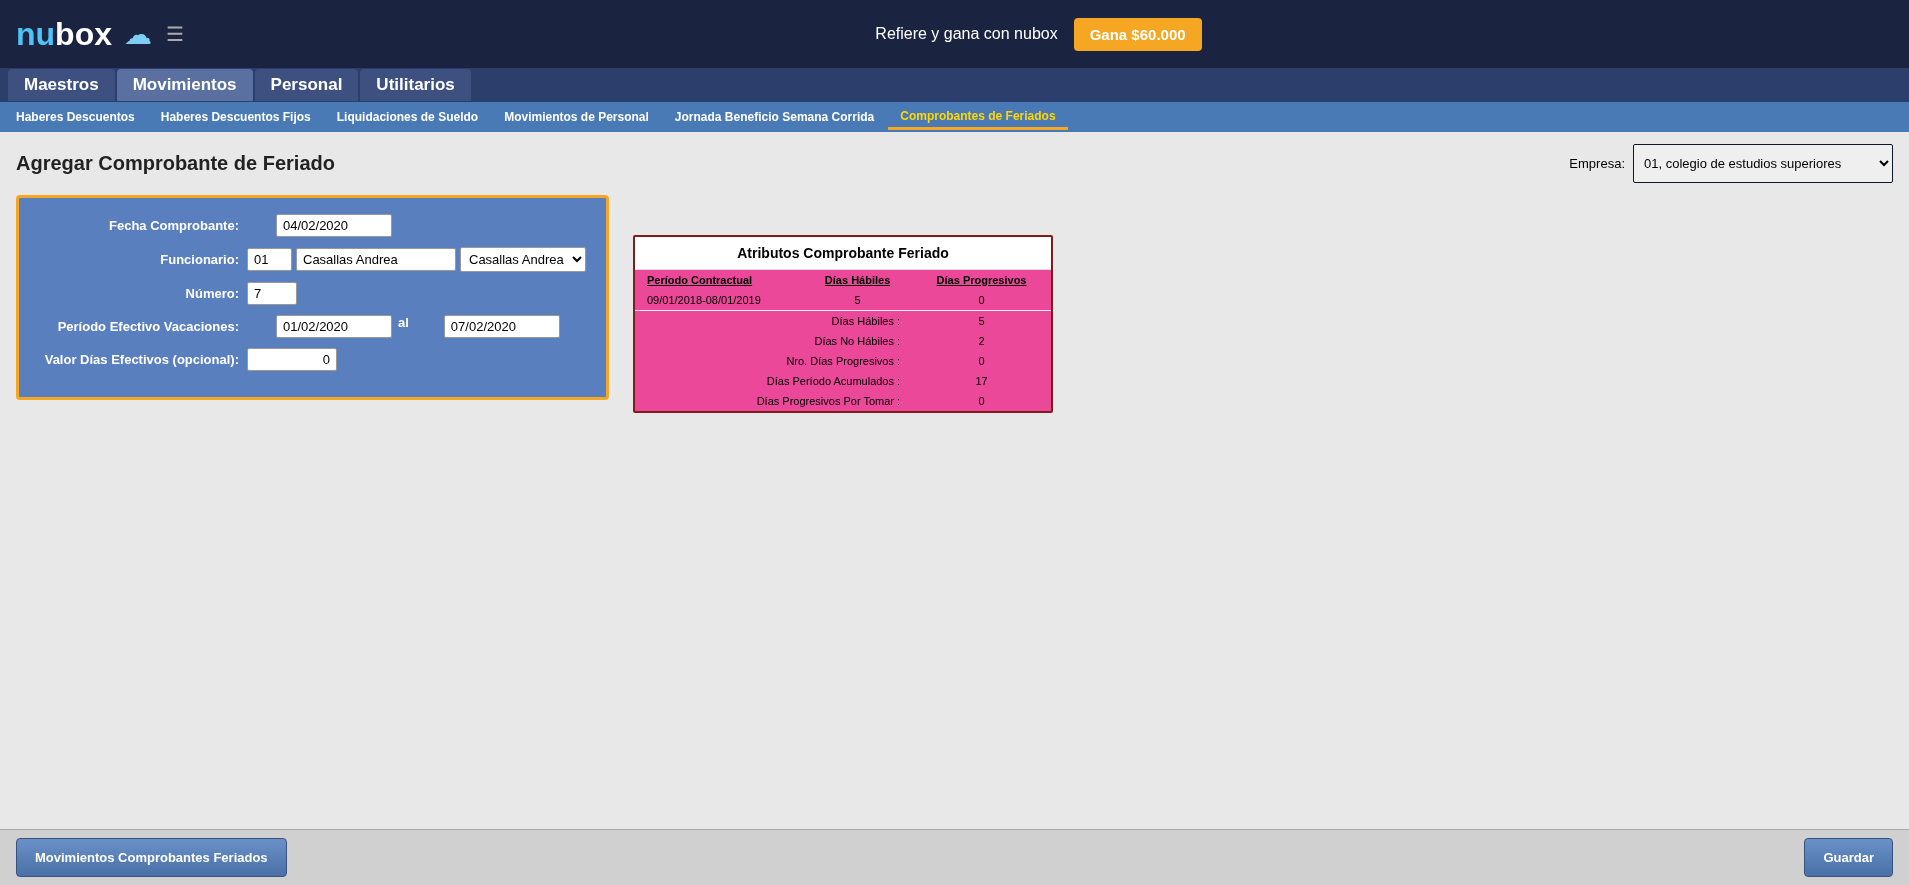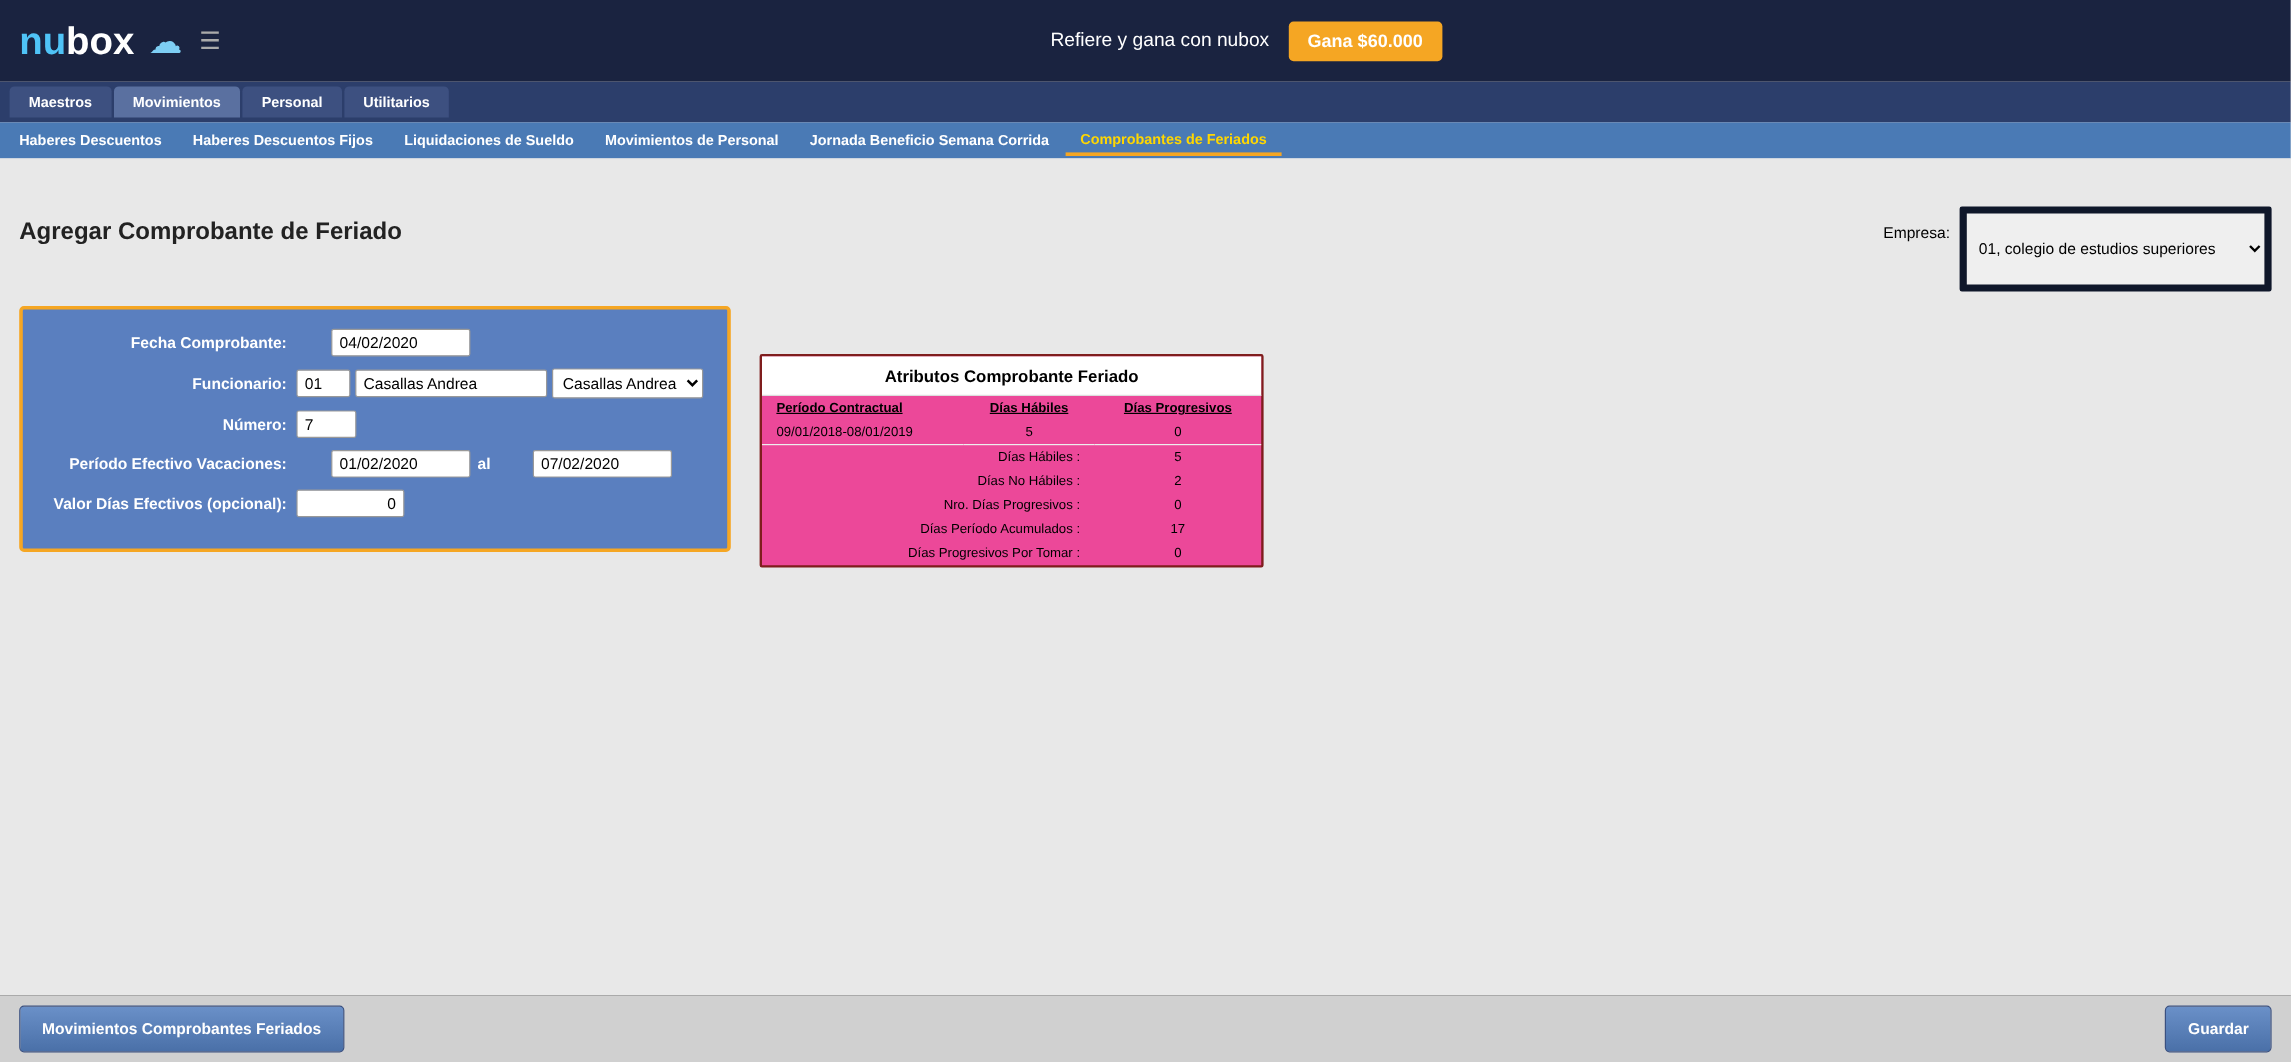--- a/index.html
+++ b/index.html
@@ -111,21 +111,21 @@
       background: #2c3e6b;
       display: flex;
       align-items: center;
       padding: 0 8px;
       height: 34px;
     }
     .nav-item {
       color: white;
       padding: 6px 16px;
       cursor: pointer;
-      font-size: 12px;
+      font-size: 17px;
       font-weight: bold;
       background: #3d5080;
       border-radius: 4px 4px 0 0;
       margin-right: 2px;
     }
     .nav-item.active { background: #5a70a0; }
 
     
     .sub-nav-bar {
       background: #4a7ab5;
@@ -166,26 +166,25 @@
       font-weight: bold;
       color: #222;
     }
     .empresa-area {
       display: flex;
       align-items: center;
       gap: 8px;
       font-size: 13px;
     }
     .empresa-select {
-      padding: 21px 6px;
-      font-size: 13px;
-      border: 6px solid #0f172a;
+      padding: 10px 6px;
+      font-size: 13px;
+      border: 1px solid #0f172a;
       border-radius: 2px;
       min-width: 260px;
-      margin-top: 28px;
     }
 
     
     .main-area {
       display: flex;
       gap: 24px;
       align-items: flex-start;
     }
 
     
@@ -230,21 +229,21 @@
     .func-dropdown {
       padding: 3px 4px;
       font-size: 13px;
       border: 1px solid #999;
       background: white;
       border-radius: 2px;
     }
 
     .periodo-row {
       display: flex;
-      align-items: center;
+      align-items: flex-start;
       gap: 6px;
     }
     .al-text { color: white; font-weight: bold; }
 
     
     .atributos-box {
       border: 2px solid #7f1d1d;
       background: #ec4899;
       min-width: 420px;
       border-radius: 2px;

